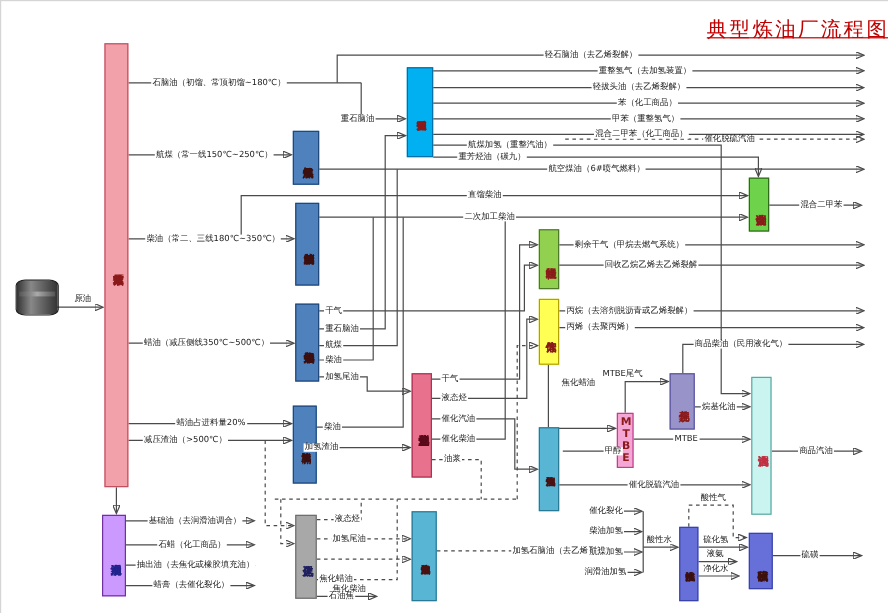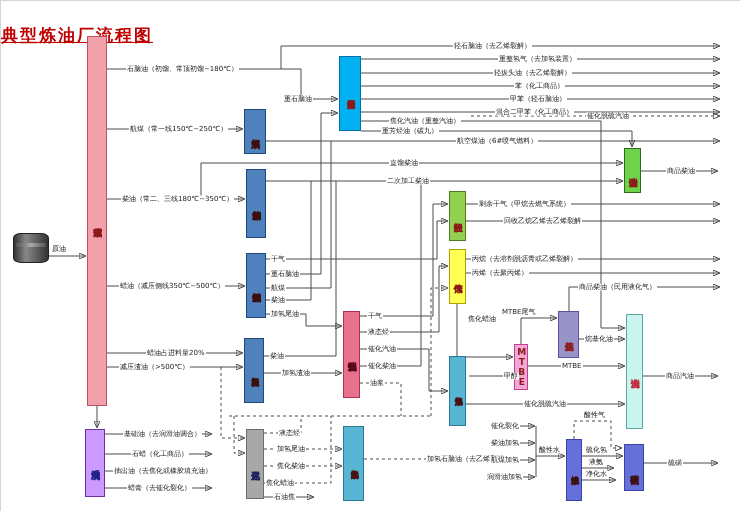--- a/index.html
+++ b/index.html
@@ -1,18 +1,18 @@
 <!DOCTYPE html>
 <html><head>
 <meta charset="utf-8">
 <style>
   html,body{margin:0;padding:0;background:#eee;}
   #stage{position:relative;width:740px;height:511px;background:#fff;border:1px solid #d5d5d5;
          overflow:hidden;font-family:"DejaVu Sans",sans-serif;margin:0 auto;}
-  #title{position:absolute;left:0;right:0;top:23px;text-align:left;font-size:17px;font-weight:bold;
+  #title{position:absolute;left:0;right:0;top:12px;text-align:right;font-size:17px;font-weight:normal;
          color:#c00000;text-decoration:underline;letter-spacing:2px;}
   svg.wires{position:absolute;left:0;top:0;}
   svg.wires path{fill:none;stroke:#4a4a4a;stroke-width:1;}
   svg.wires path.d{stroke-dasharray:3,3;}
   .box{position:absolute;display:flex;align-items:center;justify-content:center;
        writing-mode:vertical-rl;text-orientation:upright;
        font-size:9px;font-weight:bold;line-height:1.05;border:1px solid #444;
        box-sizing:border-box;text-align:center;}
   .sm{font-size:8px;}
   .c-pink{border-color:#c05060;color:#8b1a1a;}
@@ -153,72 +153,72 @@
   <div class="box c-green" style="left: 448px; top: 190px; width: 17px; height: 50px; background: rgb(146, 208, 80);">轻烃回收</div>
   <div class="box c-yellow" style="left: 448px; top: 248px; width: 17px; height: 55px; background: rgb(255, 255, 84);">气体分馏</div>
   <div class="box c-teal sm" style="left: 448px; top: 355px; width: 17px; height: 70px; background: rgb(88, 182, 212);">催化汽油加氢</div>
   <div class="box c-mpink" style="left: 513px; top: 343px; width: 14px; height: 46px; background: rgb(244, 166, 212);">MTBE</div>
   <div class="box c-pur" style="left: 557px; top: 310px; width: 21px; height: 47px; background: rgb(152, 147, 200);">烷基化</div>
   <div class="box c-bgreen" style="left: 623px; top: 147px; width: 17px; height: 45px; background: rgb(111, 210, 75);">柴油调合</div>
   <div class="box c-pcyan" style="left: 625px; top: 313px; width: 17px; height: 115px; background: rgb(201, 244, 240);">汽油调合</div>
   <div class="box c-indigo sm" style="left: 565px; top: 438px; width: 16px; height: 62px; background: rgb(102, 112, 216);">酸性水汽提</div>
   <div class="box c-indigo" style="left: 623px; top: 443px; width: 20px; height: 47px; background: rgb(102, 112, 216);">硫磺回收</div>
 
-  <span class="lbl" style="left:50px;top:248px">原油</span>
+  <span class="lbl" style="left:60px;top:248px">原油</span>
   <span class="lbl" style="left:125px;top:68px">石脑油（初馏、常顶初馏~180℃）</span>
   <span class="lbl" style="left:128px;top:128px">航煤（常一线150℃~250℃）</span>
   <span class="lbl" style="left:120px;top:198px">柴油（常二、三线180℃~350℃）</span>
   <span class="lbl" style="left:118px;top:285px">蜡油（减压侧线350℃~500℃）</span>
   <span class="lbl" style="left:145px;top:352px">蜡油占进料量20%</span>
   <span class="lbl" style="left:118px;top:366px">减压渣油（&gt;500℃）</span>
   <span class="lbl" style="left:122px;top:433px">基础油（去润滑油调合）</span>
   <span class="lbl" style="left:130px;top:453px">石蜡（化工商品）</span>
   <span class="lbl" style="left:112px;top:470px">抽出油（去焦化或橡胶填充油）</span>
   <span class="lbl" style="left:126px;top:487px">蜡膏（去催化裂化）</span>
   <span class="lbl" style="left:282px;top:98px">重石脑油</span>
   <span class="lbl" style="left:452px;top:45px">轻石脑油（去乙烯裂解）</span>
   <span class="lbl" style="left:497px;top:58px">重整氢气（去加氢装置）</span>
   <span class="lbl" style="left:492px;top:72px">轻拔头油（去乙烯裂解）</span>
   <span class="lbl" style="left:513px;top:85px">苯（化工商品）</span>
-  <span class="lbl" style="left:508px;top:98px">甲苯（轻石脑油）</span>
+  <span class="lbl" style="left:508px;top:98px">甲苯（重整氢气）</span>
   <span class="lbl" style="left:494px;top:111px">混合二甲苯（化工商品）</span>
   <span class="lbl" style="left:585px;top:115px">催化脱硫汽油</span>
-  <span class="lbl" style="left:388px;top:120px">焦化汽油（重整汽油）</span>
+  <span class="lbl" style="left:388px;top:120px">航煤加氢（重整汽油）</span>
   <span class="lbl" style="left:380px;top:130px">重芳烃油（碳九）</span>
   <span class="lbl" style="left:455px;top:140px">航空煤油（6#喷气燃料）</span>
   <span class="lbl" style="left:388px;top:162px">直馏柴油</span>
   <span class="lbl" style="left:385px;top:180px">二次加工柴油</span>
-  <span class="lbl" style="left:665px;top:170px">商品柴油</span>
+  <span class="lbl" style="left:665px;top:170px">混合二甲苯</span>
   <span class="lbl" style="left:269px;top:258px">干气</span>
   <span class="lbl" style="left:269px;top:273px">重石脑油</span>
   <span class="lbl" style="left:269px;top:287px">航煤</span>
   <span class="lbl" style="left:269px;top:299px">柴油</span>
   <span class="lbl" style="left:269px;top:313px">加氢尾油</span>
   <span class="lbl" style="left:268px;top:355px">柴油</span>
-  <span class="lbl" style="left:280px;top:372px">加氢渣油</span>
+  <span class="lbl" style="left:252px;top:372px">加氢渣油</span>
   <span class="lbl" style="left:366px;top:315px">干气</span>
   <span class="lbl" style="left:366px;top:331px">液态烃</span>
   <span class="lbl" style="left:366px;top:348px">催化汽油</span>
   <span class="lbl" style="left:366px;top:365px">催化柴油</span>
   <span class="lbl" style="left:368px;top:382px">油浆</span>
   <span class="lbl" style="left:477px;top:203px">剩余干气（甲烷去燃气系统）</span>
   <span class="lbl" style="left:502px;top:220px">回收乙烷乙烯去乙烯裂解</span>
   <span class="lbl" style="left:470px;top:258px">丙烷（去溶剂脱沥青或乙烯裂解）</span>
   <span class="lbl" style="left:470px;top:272px">丙烯（去聚丙烯）</span>
   <span class="lbl" style="left:466px;top:318px">焦化蜡油</span>
   <span class="lbl" style="left:500px;top:311px">MTBE尾气</span>
   <span class="lbl" style="left:502px;top:375px">甲醇</span>
   <span class="lbl" style="left:560px;top:365px">MTBE</span>
   <span class="lbl" style="left:577px;top:286px">商品柴油（民用液化气）</span>
   <span class="lbl" style="left:583px;top:338px">烷基化油</span>
   <span class="lbl" style="left:522px;top:403px">催化脱硫汽油</span>
   <span class="lbl" style="left:664px;top:375px">商品汽油</span>
   <span class="lbl" style="left:277px;top:432px">液态烃</span>
   <span class="lbl" style="left:275px;top:448px">加氢尾油</span>
-  <span class="lbl" style="left:275px;top:465px">焦化柴油</span>
+  <span class="lbl" style="left:275px;top:490px">焦化柴油</span>
   <span class="lbl" style="left:264px;top:482px">焦化蜡油</span>
   <span class="lbl" style="left:272px;top:496px">石油焦</span>
   <span class="lbl" style="left:425px;top:458px">加氢石脑油（去乙烯裂解）</span>
   <span class="lbl" style="left:489px;top:425px">催化裂化</span>
   <span class="lbl" style="left:489px;top:442px">柴油加氢</span>
   <span class="lbl" style="left:489px;top:459px">航煤加氢</span>
   <span class="lbl" style="left:485px;top:476px">润滑油加氢</span>
   <span class="lbl" style="left:537px;top:449px">酸性水</span>
   <span class="lbl" style="left:582px;top:414px">酸性气</span>
   <span class="lbl" style="left:584px;top:449px">硫化氢</span>

